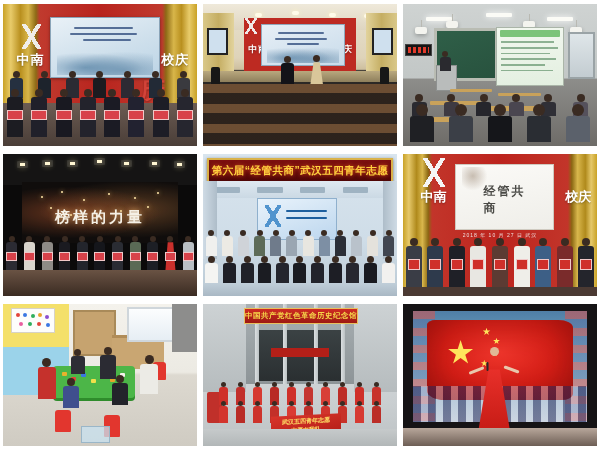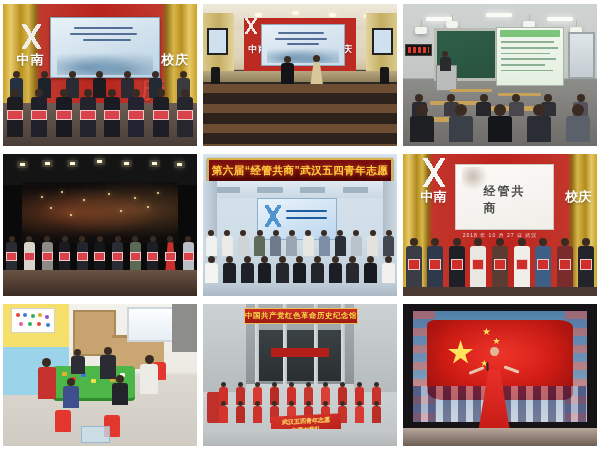--- a/index.html
+++ b/index.html
@@ -434,20 +434,21 @@
         <div class="p4-spark" style="left:18%; top:40%;"></div>
         <div class="p4-spark" style="left:25%; top:14%;"></div>
         <div class="p4-spark" style="left:31%; top:52%;"></div>
         <div class="p4-spark" style="left:39%; top:28%;"></div>
         <div class="p4-spark" style="left:55%; top:18%;"></div>
         <div class="p4-spark" style="left:63%; top:46%;"></div>
         <div class="p4-spark" style="left:72%; top:24%;"></div>
         <div class="p4-spark" style="left:80%; top:38%;"></div>
         <div class="p4-spark" style="left:87%; top:16%;"></div>
       </div>
+      <div class="p4-title">榜样的力量</div>
       <div class="row-people" style="bottom:14%; height:44%;">
         <div class="person">
             <div class="head" style="width:6px;height:6px;"></div>
             <div class="torso" style="width:11px;height:34px;background:#2b2b33;"></div>
             <div class="cert" style="width:9px;height:7px;bottom:15px;"></div>
           </div>
         <div class="person">
             <div class="head" style="width:6px;height:6px;"></div>
             <div class="torso" style="width:11px;height:34px;background:#d8d4cc;"></div>
             <div class="cert" style="width:9px;height:7px;bottom:15px;"></div>

